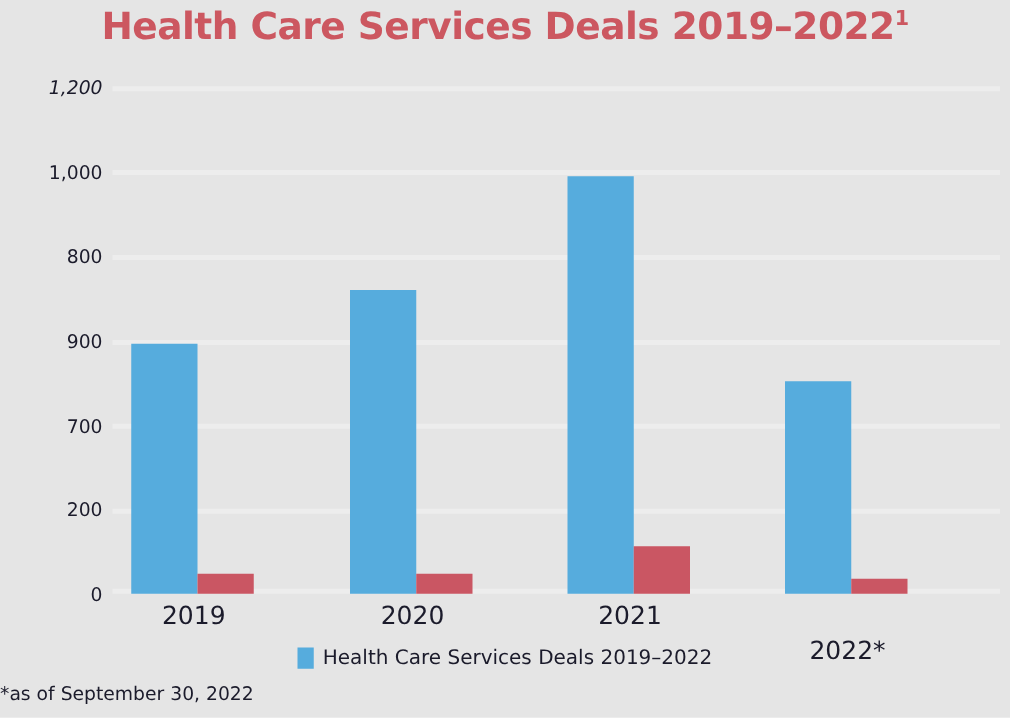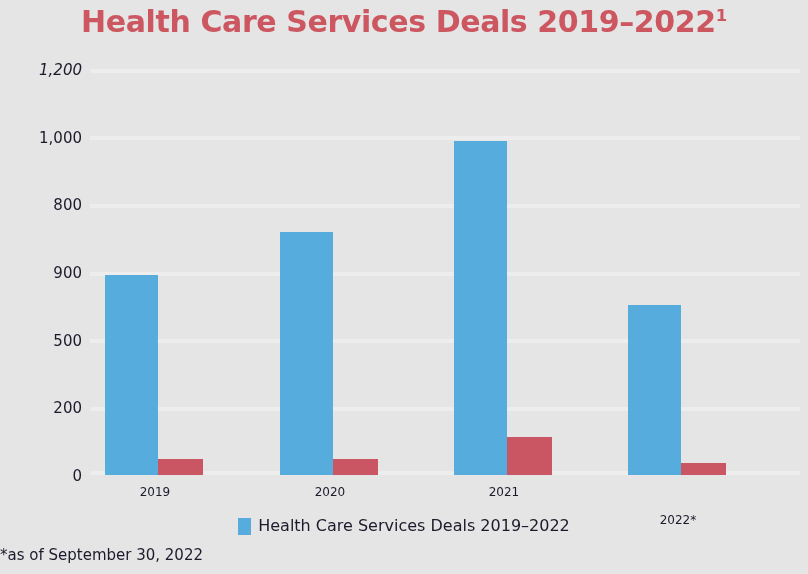--- a/index.html
+++ b/index.html
@@ -76,21 +76,21 @@
     bottom: 0;
   }
   .bar.series-deals { background: #56ACDD; }
   .bar.series-exits { background: #CA5663; }
 
   
   .xtick-label {
     position: absolute;
     top: 483px;
     font-family: "DejaVu Sans", "Liberation Sans", sans-serif;
-    font-size: 12px;
+    font-size: 20px;
     color: #1B1B2B;
     text-align: center;
     line-height: 18px;
     white-space: nowrap;
   }
 
   
   .legend {
     position: absolute;
     top: 517px;
@@ -138,21 +138,21 @@
 <body>
 
 <div id="chart-root">
 
   <div class="chart-title" style="color: rgb(204, 87, 96);"><span>Health Care Services Deals 2019–2022</span><sup>1</sup></div>
 
   <div class="ytick-label" style="top:63px;font-style:italic;">1,200</div>
   <div class="ytick-label" style="top:131px;">1,000</div>
   <div class="ytick-label" style="top:198px;">800</div>
   <div class="ytick-label" style="top:266px;">900</div>
-  <div class="ytick-label" style="top:334px;">500</div>
+  <div class="ytick-label" style="top:334px;">700</div>
   <div class="ytick-label" style="top:401px;">200</div>
   <div class="ytick-label" style="top:469px;">0</div>
 
   <div class="plot-area">
     <div class="gridline" style="top:0px;"></div>
     <div class="gridline" style="top:67px;"></div>
     <div class="gridline" style="top:135px;"></div>
     <div class="gridline" style="top:203px;"></div>
     <div class="gridline" style="top:270px;"></div>
     <div class="gridline" style="top:338px;"></div>

